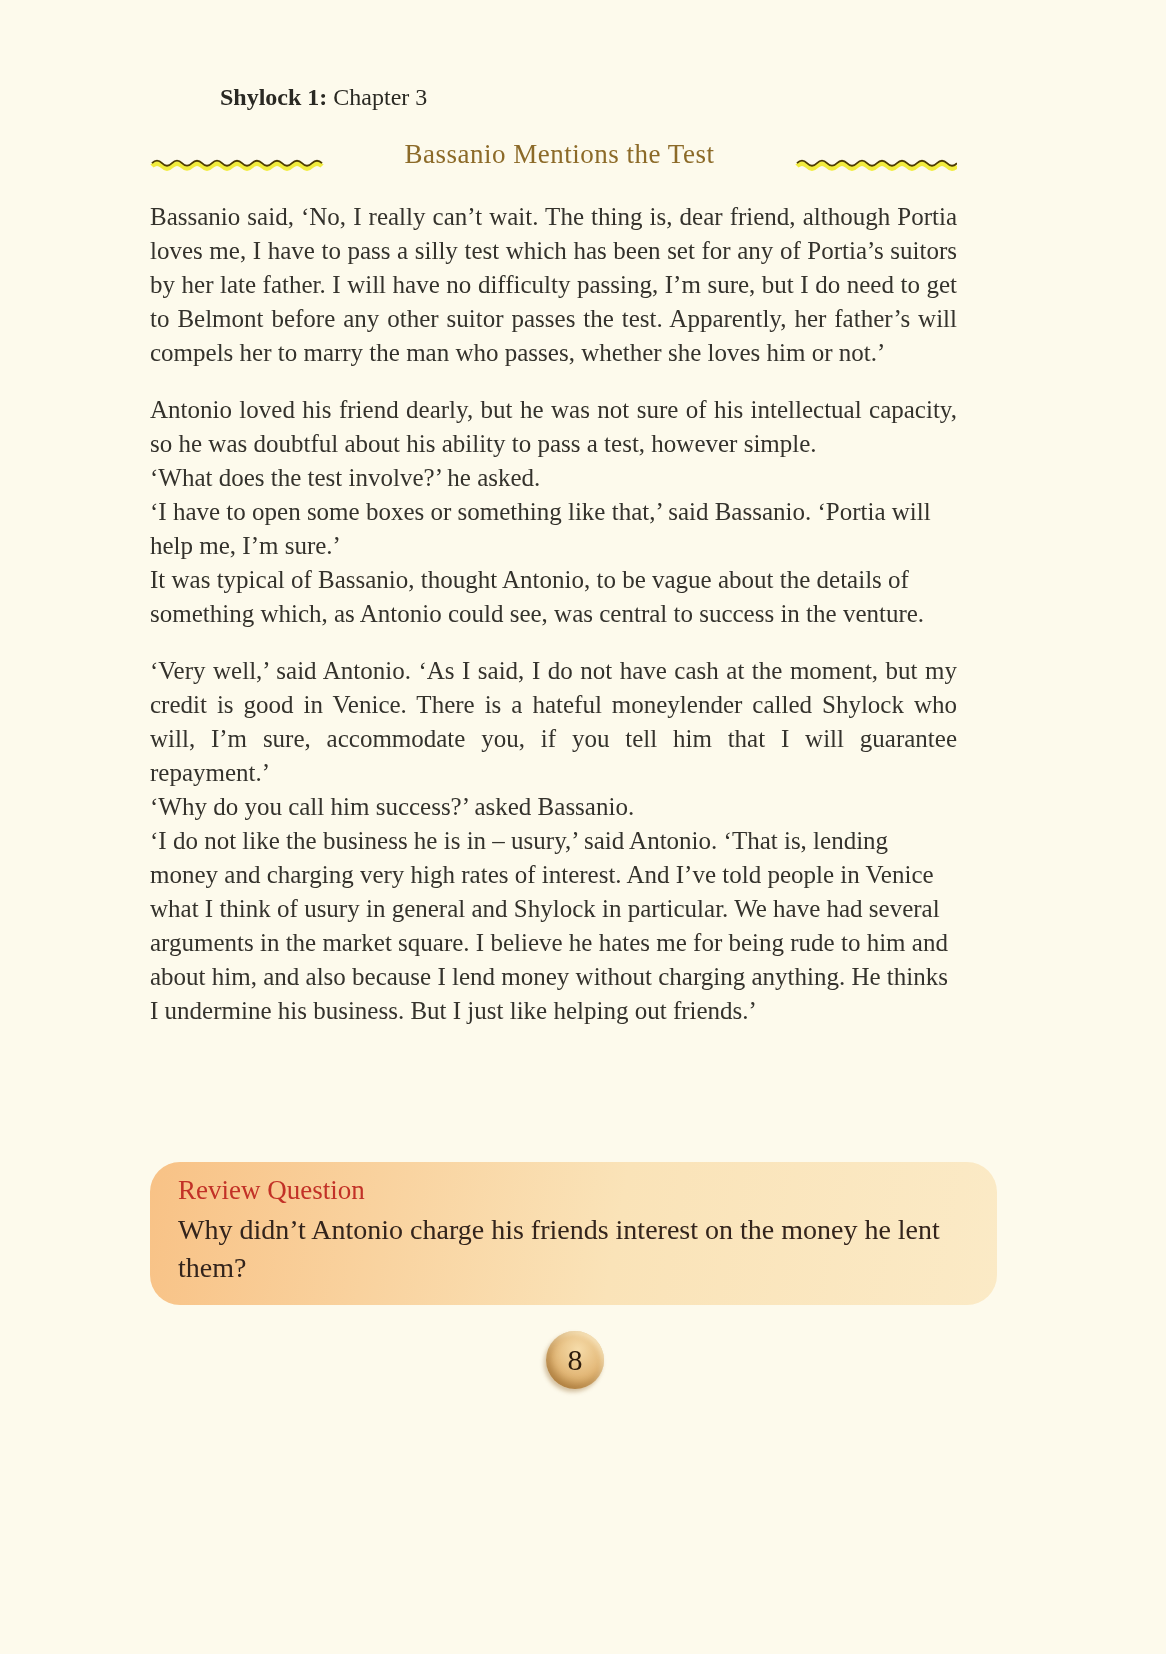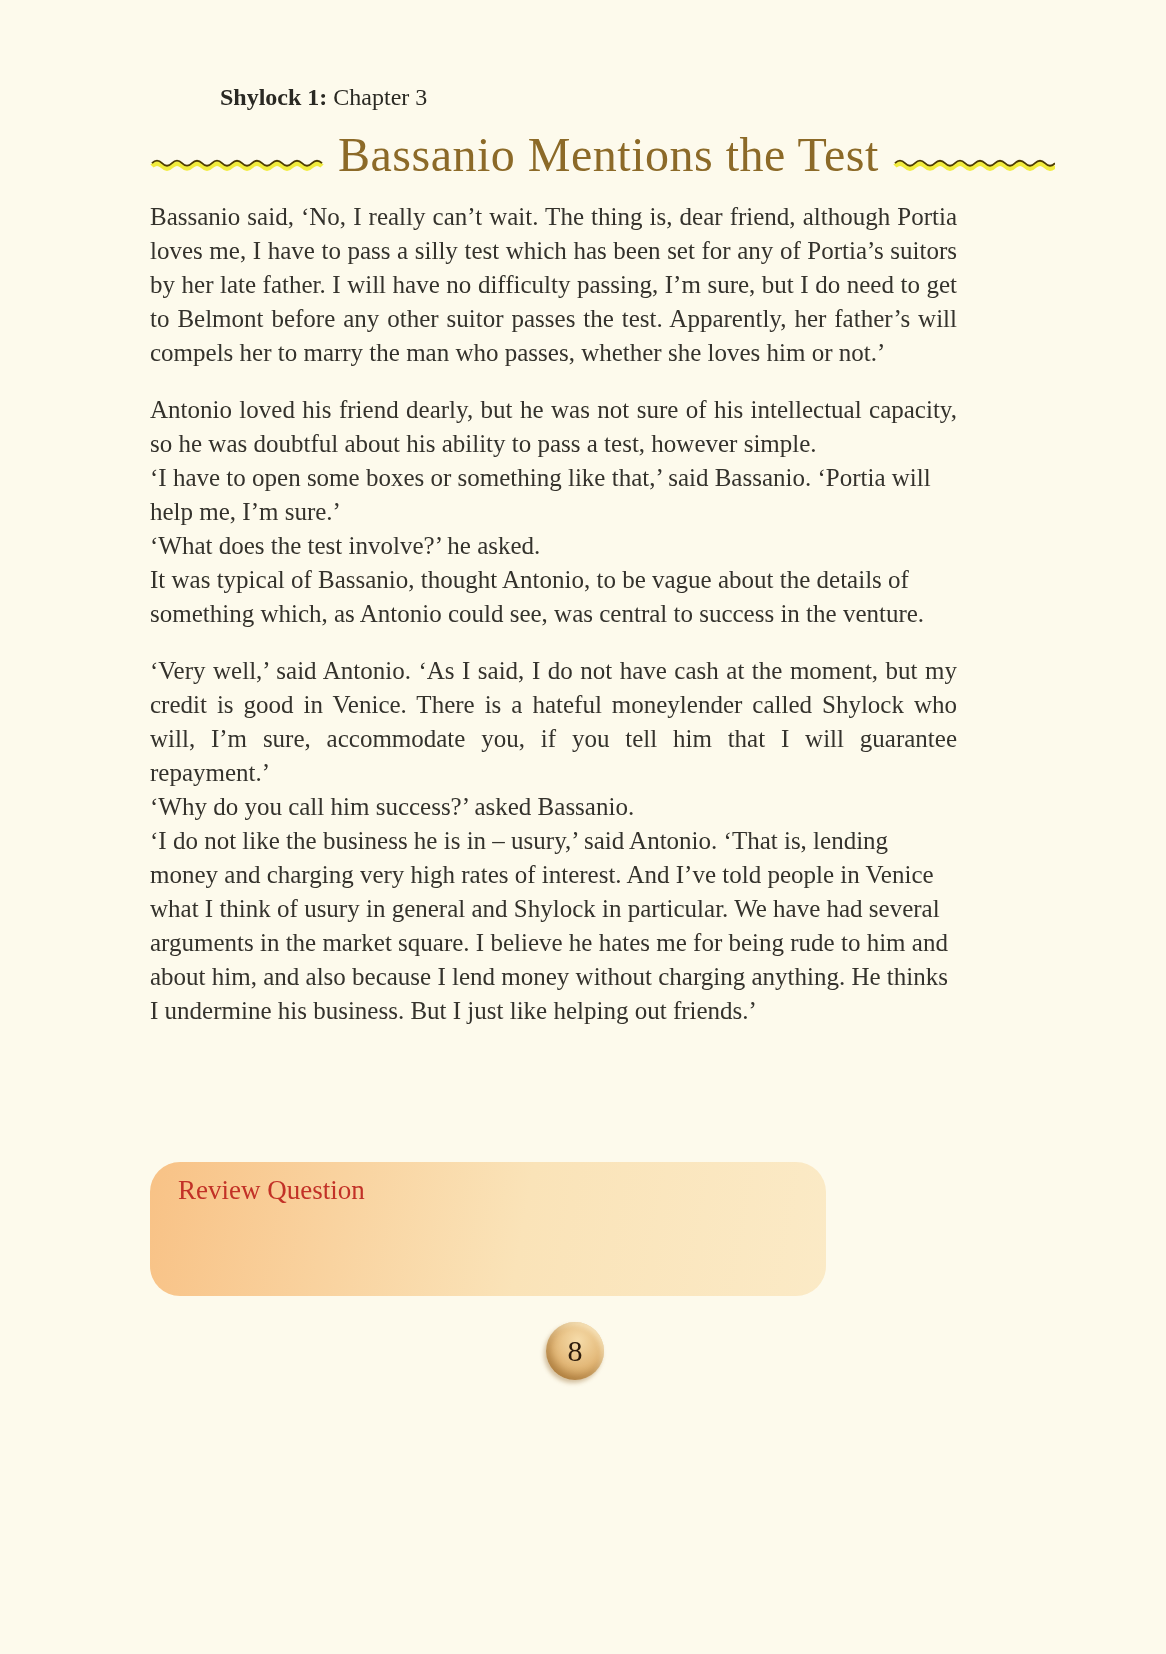--- a/index.html
+++ b/index.html
@@ -41,37 +41,37 @@
   .title-row{
     display:flex;
     align-items:center;
     margin-top:16px;
     height:52px;
   }
   .title-row svg{position:relative;top:10px;flex:0 0 auto;}
   h1.chapter-title{
     margin:10px auto;
     padding:0 14px;
-    font-size:48px;
+    font-size:27px;
     font-weight:normal;
     letter-spacing:0.5px;
     color:var(--title-color);
     white-space:nowrap;
   }
   .story{margin-top:20px;}
   .story p{
     margin:0;
     font-size:25px;
     line-height:34px;
   }
   .story p.just{text-align:justify;}
   .grp{margin-top:23px;}
   .review-box{
     margin-top:134px;
-    width:676px;
+    width:847px;
     min-height:134px;
     border-radius:30px;
     background:linear-gradient(100deg,var(--box-grad-left) 0%,#fae3b8 55%,var(--box-grad-right) 100%);
     padding:12px 30px 18px 28px;
   }
   .review-label{
     font-size:27px;
     line-height:32px;
     color:var(--review-label-color);
   }
@@ -118,32 +118,33 @@
       <path d="M2,10 q5,-5 10,0 t10,0 t10,0 t10,0 t10,0 t10,0 t10,0 t10,0 t10,0 t10,0 t10,0 t10,0 t10,0 t10,0 t10,0 t10,0" fill="none" style="stroke:var(--squiggle-dark)" stroke-width="1.8" transform="translate(0,-2.8)"></path>
     </svg>
   </div>
 
   <div class="story">
     <div class="grp" style="margin-top:0">
       <p class="just">Bassanio said, ‘No, I really can’t wait. The thing is, dear friend, although Portia loves me, I have to pass a silly test which has been set for any of Portia’s suitors by her late father. I will have no difficulty passing, I’m sure, but I do need to get to Belmont before any other suitor passes the test. Apparently, her father’s will compels her to marry the man who passes, whether she loves him or not.’</p>
     </div>
     <div class="grp">
       <p class="just">Antonio loved his friend dearly, but he was not sure of his intellectual capacity, so he was doubtful about his ability to pass a test, however simple.</p>
+      <p>‘What does the test involve?’ he asked.</p>
       <p>‘I have to open some boxes or something like that,’ said Bassanio. ‘Portia will help me, I’m sure.’</p>
-      <p>‘What does the test involve?’ he asked.</p>
       <p>It was typical of Bassanio, thought Antonio, to be vague about the details of something which, as Antonio could see, was central to success in the venture.</p>
     </div>
     <div class="grp">
       <p class="just">‘Very well,’ said Antonio. ‘As I said, I do not have cash at the moment, but my credit is good in Venice. There is a hateful moneylender called Shylock who will, I’m sure, accommodate you, if you tell him that I will guarantee repayment.’</p>
       <p>‘Why do you call him success?’ asked Bassanio.</p>
       <p>‘I do not like the business he is in – usury,’ said Antonio. ‘That is, lending money and charging very high rates of interest. And I’ve told people in Venice what I think of usury in general and Shylock in particular. We have had several arguments in the market square. I believe he hates me for being rude to him and about him, and also because I lend money without charging anything. He thinks I undermine his business. But I just like helping out friends.’</p>
     </div>
   </div>
 
   <div class="review-box">
     <div class="review-label">Review Question</div>
+    <div class="review-question">Why didn’t Antonio charge his friends interest on the money he lent them?</div>
   </div>
 
   <div class="coin">
     <span>8</span>
   </div>
 
 </div>
 
 </body></html>

